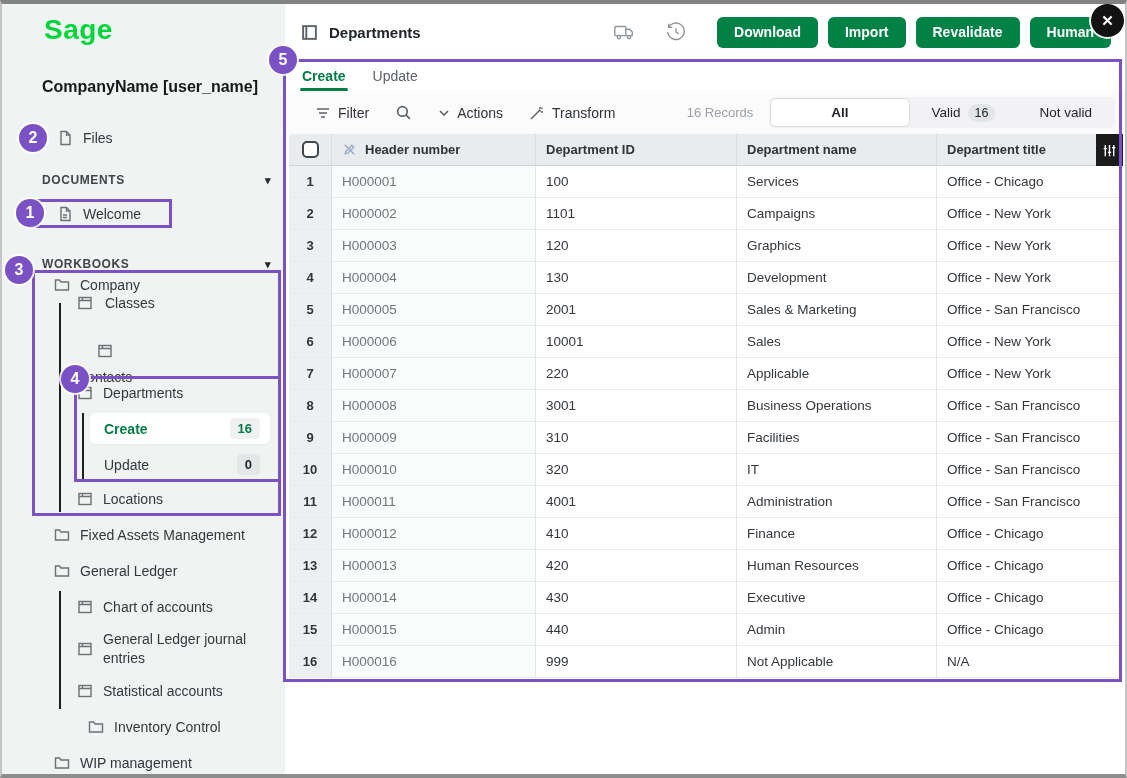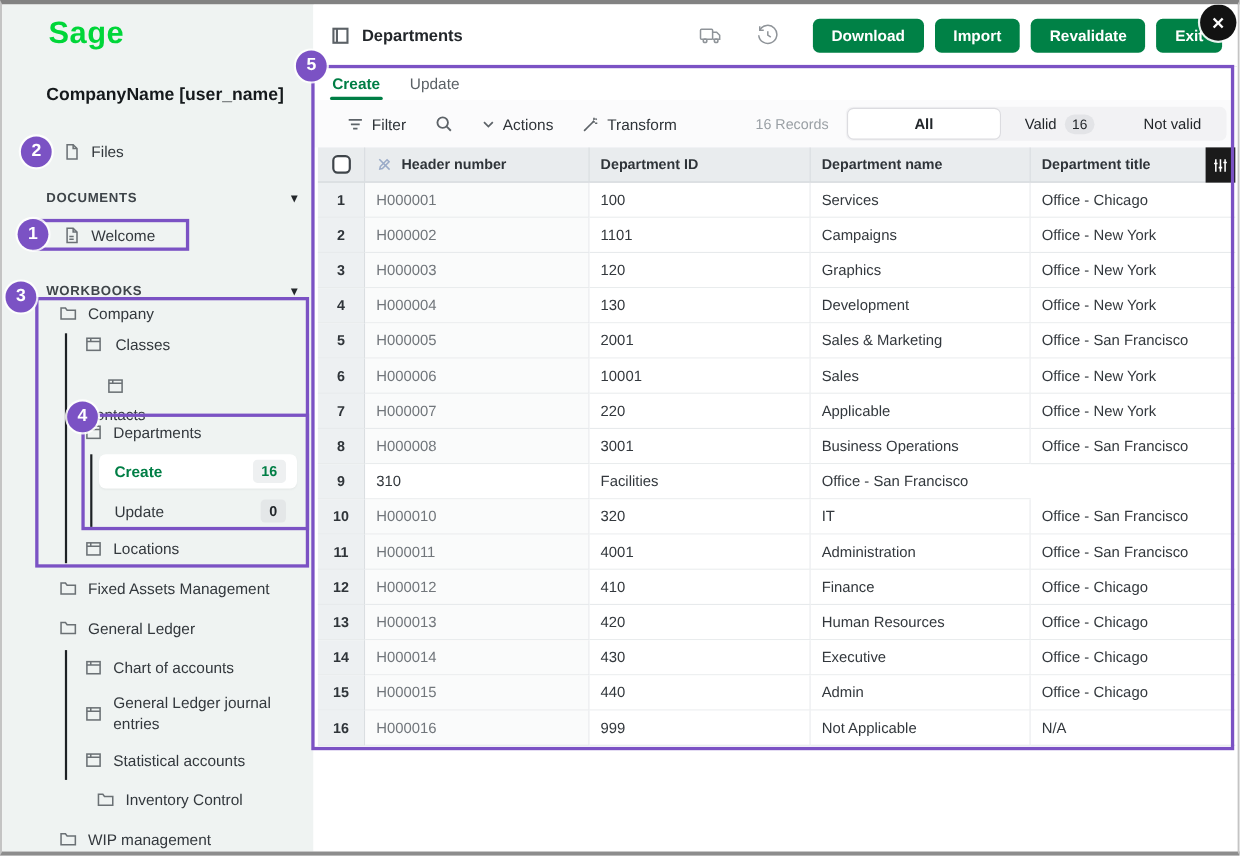--- a/index.html
+++ b/index.html
@@ -115,21 +115,21 @@
     <div class="vline" style="left:57px; top:299px; height:209px;"></div>
     <div class="vline" style="left:80px; top:409px; height:66px;"></div>
     <div class="vline" style="left:57px; top:587px; height:118px;"></div>
 
     <div class="srow" style="left:52px; top:267px;">
       <svg class="tree-icon" viewBox="0 0 16 16" fill="none" stroke="#6b7175" stroke-width="1.4">
             <path d="M1.5 3h4l1.5 2h7.5v8H1.5z"></path>
           </svg>
       <span>Company</span>
     </div>
-    <div class="srow" style="left:75px; top:295px;gap:12px;">
+    <div class="srow" style="left:75px; top:285px;gap:12px;">
       <svg class="tree-icon" viewBox="0 0 16 16" fill="none" stroke="#6b7175" stroke-width="1.4">
             <rect x="2" y="2.5" width="12" height="11"></rect>
             <path d="M2 5.5h12M5.5 2.5v3"></path>
           </svg>
       <span>Classes</span>
     </div>
     <div class="srow" style="left:75px; top:339px;flex-direction:column;">
       <svg class="tree-icon" viewBox="0 0 16 16" fill="none" stroke="#6b7175" stroke-width="1.4">
             <rect x="2" y="2.5" width="12" height="11"></rect>
             <path d="M2 5.5h12M5.5 2.5v3"></path>
@@ -232,21 +232,21 @@
               <circle cx="17.5" cy="17.5" r="1.8"></circle>
             </svg>
         <svg class="tb-icon" viewBox="0 0 24 24" fill="none" stroke="currentColor" stroke-width="1.5">
               <path d="M4 7a9 9 0 1 1-1 5"></path>
               <path d="M4 3v4h4"></path>
               <path d="M12 8v4l3 2"></path>
             </svg>
         <button class="btn">Download</button>
         <button class="btn">Import</button>
         <button class="btn">Revalidate</button>
-        <button class="btn">Exit</button>
+        <button class="btn">Human</button>
       </div>
     </div>
 
     <div class="tabs">
       <div class="tab active">Create</div>
       <div class="tab">Update</div>
     </div>
 
     <div class="toolbar">
       <div class="tool">
@@ -365,20 +365,21 @@
   </div>
             <div class="grid-row">
     <div class="cell num">8</div>
     <div class="cell hnum">H000008</div>
     <div class="cell">3001</div>
     <div class="cell">Business Operations</div>
     <div class="cell" style="border-right:none;">Office - San Francisco</div>
   </div>
             <div class="grid-row">
     <div class="cell num">9</div>
+    <div class="cell hnum">H000009</div>
     <div class="cell">310</div>
     <div class="cell">Facilities</div>
     <div class="cell" style="border-right:none;">Office - San Francisco</div>
   </div>
             <div class="grid-row">
     <div class="cell num">10</div>
     <div class="cell hnum">H000010</div>
     <div class="cell">320</div>
     <div class="cell">IT</div>
     <div class="cell" style="border-right:none;">Office - San Francisco</div>

